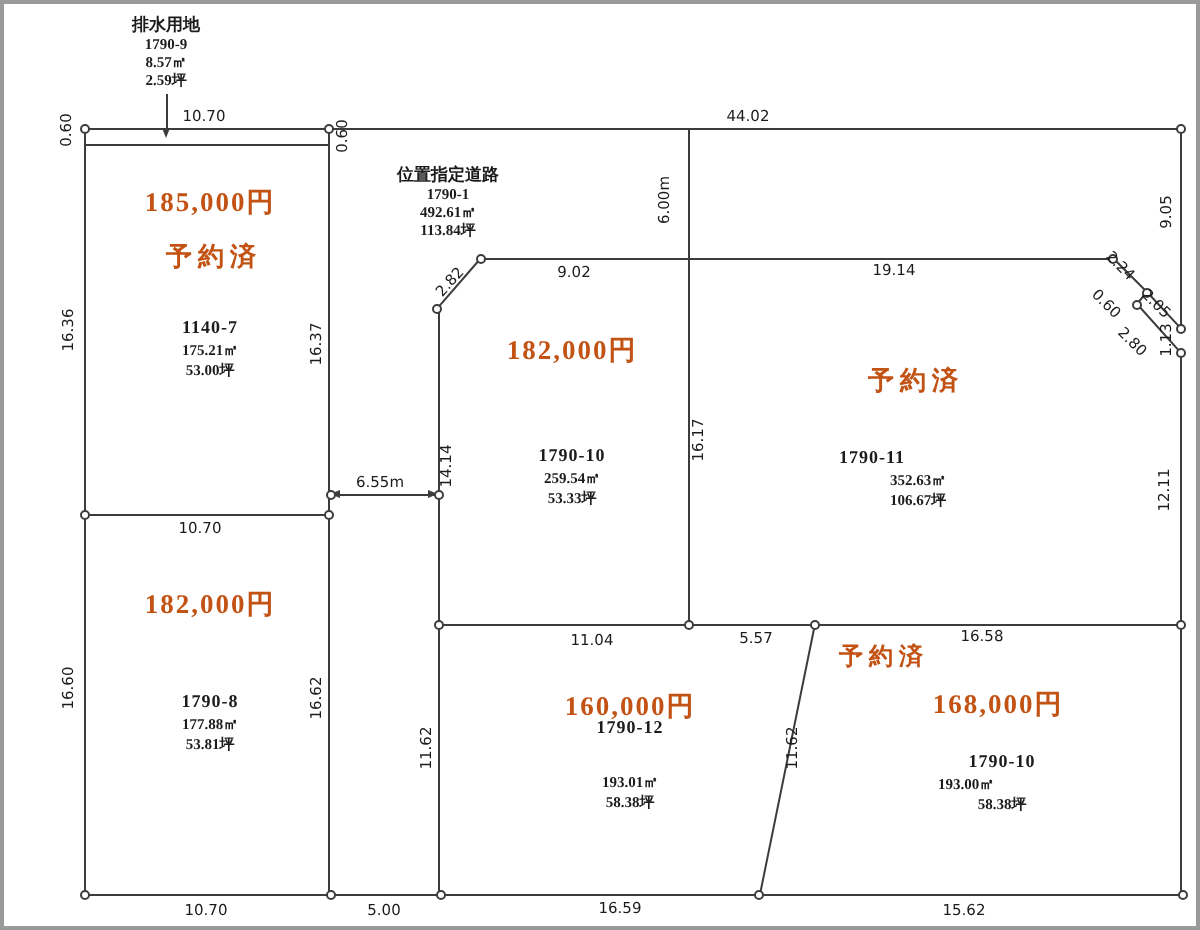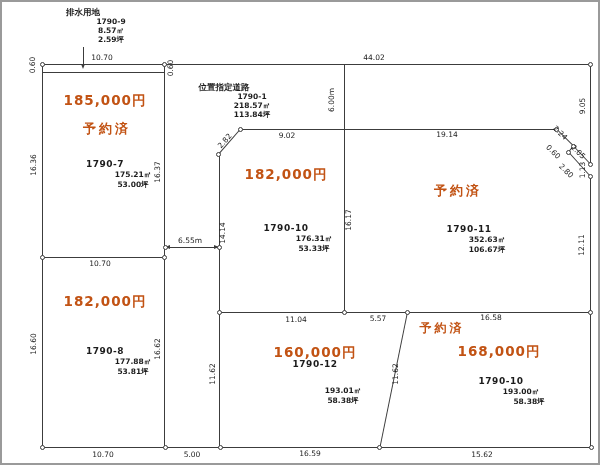--- a/index.html
+++ b/index.html
@@ -9,23 +9,23 @@
     font-family:"DejaVu Sans",sans-serif;
   }
   .line{position:absolute;background:var(--line,#3c3c3c);}
   .diag{position:absolute;width:1px;background:var(--line,#3c3c3c);transform-origin:top center;}
   .circ{position:absolute;width:3px;height:3px;border:1px solid var(--line,#3c3c3c);
         border-radius:50%;background:#fff;margin:-2px 0 0 -2px;}
   .dim{position:absolute;font-size:7.5px;line-height:1;color:var(--text,#1c1c1c);
        white-space:nowrap;transform:translate(-50%,-50%);}
   .dim.v{transform:translate(-50%,-50%) rotate(-90deg);}
   .blk{position:absolute;transform:translate(-50%,-50%);white-space:nowrap;
-       color:var(--text,#1c1c1c);line-height:1;}
+       color:var(--text,#1c1c1c);line-height:1;font-family:Liberation Serif, serif;}
   .t-title{font-size:8.5px;font-weight:bold;}
-  .t-sm{font-size:7.5px;font-weight:bold;margin-left:28px;}
+  .t-sm{font-size:7.5px;font-weight:bold;}
   .lotid{font-size:9px;font-weight:bold;letter-spacing:.5px;}
   .price{font-size:13.5px;font-weight:bold;color:var(--price,#c25314);letter-spacing:1px;}
   .status{font-size:13px;font-weight:bold;color:var(--price,#c25314);letter-spacing:3px;}
   .arrowdown{position:absolute;width:0;height:0;border-left:2.5px solid transparent;
        border-right:2.5px solid transparent;border-top:5px solid var(--line,#3c3c3c);}
   .arrowleft{position:absolute;width:0;height:0;border-top:2.5px solid transparent;
        border-bottom:2.5px solid transparent;border-right:5px solid var(--line,#3c3c3c);}
   .arrowright{position:absolute;width:0;height:0;border-top:2.5px solid transparent;
        border-bottom:2.5px solid transparent;border-left:5px solid var(--line,#3c3c3c);}
 </style>
@@ -90,65 +90,65 @@
   <div>
     <span class="blk t-title" style="left:81px;top:10px">排水用地</span>
     <span class="blk t-sm" style="left:81px;top:20px">1790-9</span>
     <span class="blk t-sm" style="left:81px;top:29px">8.57㎡</span>
     <span class="blk t-sm" style="left:81px;top:38px">2.59坪</span>
   </div>
 
   <div>
     <span class="blk t-title" style="left:222px;top:85px">位置指定道路</span>
     <span class="blk t-sm" style="left:222px;top:95px">1790-1</span>
-    <span class="blk t-sm" style="left:222px;top:104px">218.57㎡</span>
+    <span class="blk t-sm" style="left:222px;top:104px">492.61㎡</span>
     <span class="blk t-sm" style="left:222px;top:113px">113.84坪</span>
   </div>
 
   <div>
     <span class="blk price" style="left:103px;top:99px">185,000円</span>
     <span class="blk status" style="left:105px;top:126px">予約済</span>
-    <span class="blk lotid" style="left:103px;top:162px">1790-7</span>
+    <span class="blk lotid" style="left:103px;top:162px">1140-7</span>
     <span class="blk t-sm" style="left:103px;top:173px">175.21㎡</span>
     <span class="blk t-sm" style="left:103px;top:183px">53.00坪</span>
   </div>
 
   <div>
     <span class="blk price" style="left:103px;top:300px">182,000円</span>
     <span class="blk lotid" style="left:103px;top:349px">1790-8</span>
     <span class="blk t-sm" style="left:103px;top:360px">177.88㎡</span>
     <span class="blk t-sm" style="left:103px;top:370px">53.81坪</span>
   </div>
 
   <div>
     <span class="blk price" style="left:284px;top:173px">182,000円</span>
     <span class="blk lotid" style="left:284px;top:226px">1790-10</span>
-    <span class="blk t-sm" style="left:284px;top:237px">176.31㎡</span>
+    <span class="blk t-sm" style="left:284px;top:237px">259.54㎡</span>
     <span class="blk t-sm" style="left:284px;top:247px">53.33坪</span>
   </div>
 
   <div>
     <span class="blk status" style="left:456px;top:188px">予約済</span>
-    <span class="blk lotid" style="left:467px;top:227px">1790-11</span>
+    <span class="blk lotid" style="left:434px;top:227px">1790-11</span>
     <span class="blk t-sm" style="left:457px;top:238px">352.63㎡</span>
     <span class="blk t-sm" style="left:457px;top:248px">106.67坪</span>
   </div>
 
   <div>
     <span class="blk price" style="left:313px;top:351px">160,000円</span>
     <span class="blk lotid" style="left:313px;top:362px">1790-12</span>
     <span class="blk t-sm" style="left:313px;top:389px">193.01㎡</span>
     <span class="blk t-sm" style="left:313px;top:399px">58.38坪</span>
   </div>
 
   <div>
     <span class="blk status" style="left:440px;top:326px;font-size:12px">予約済</span>
     <span class="blk price" style="left:497px;top:350px">168,000円</span>
     <span class="blk lotid" style="left:499px;top:379px">1790-10</span>
-    <span class="blk t-sm" style="left:491px;top:390px">193.00㎡</span>
+    <span class="blk t-sm" style="left:481px;top:390px">193.00㎡</span>
     <span class="blk t-sm" style="left:499px;top:400px">58.38坪</span>
   </div>
 
   <span class="dim" style="left:100px;top:56px">10.70</span>
   <span class="dim v" style="left:31px;top:63px">0.60</span>
   <span class="dim v" style="left:169px;top:66px">0.60</span>
   <span class="dim" style="left:372px;top:56px">44.02</span>
   <span class="dim v" style="left:330px;top:98px">6.00m</span>
   <span class="dim v" style="left:32px;top:163px">16.36</span>
   <span class="dim v" style="left:32px;top:342px">16.60</span>

